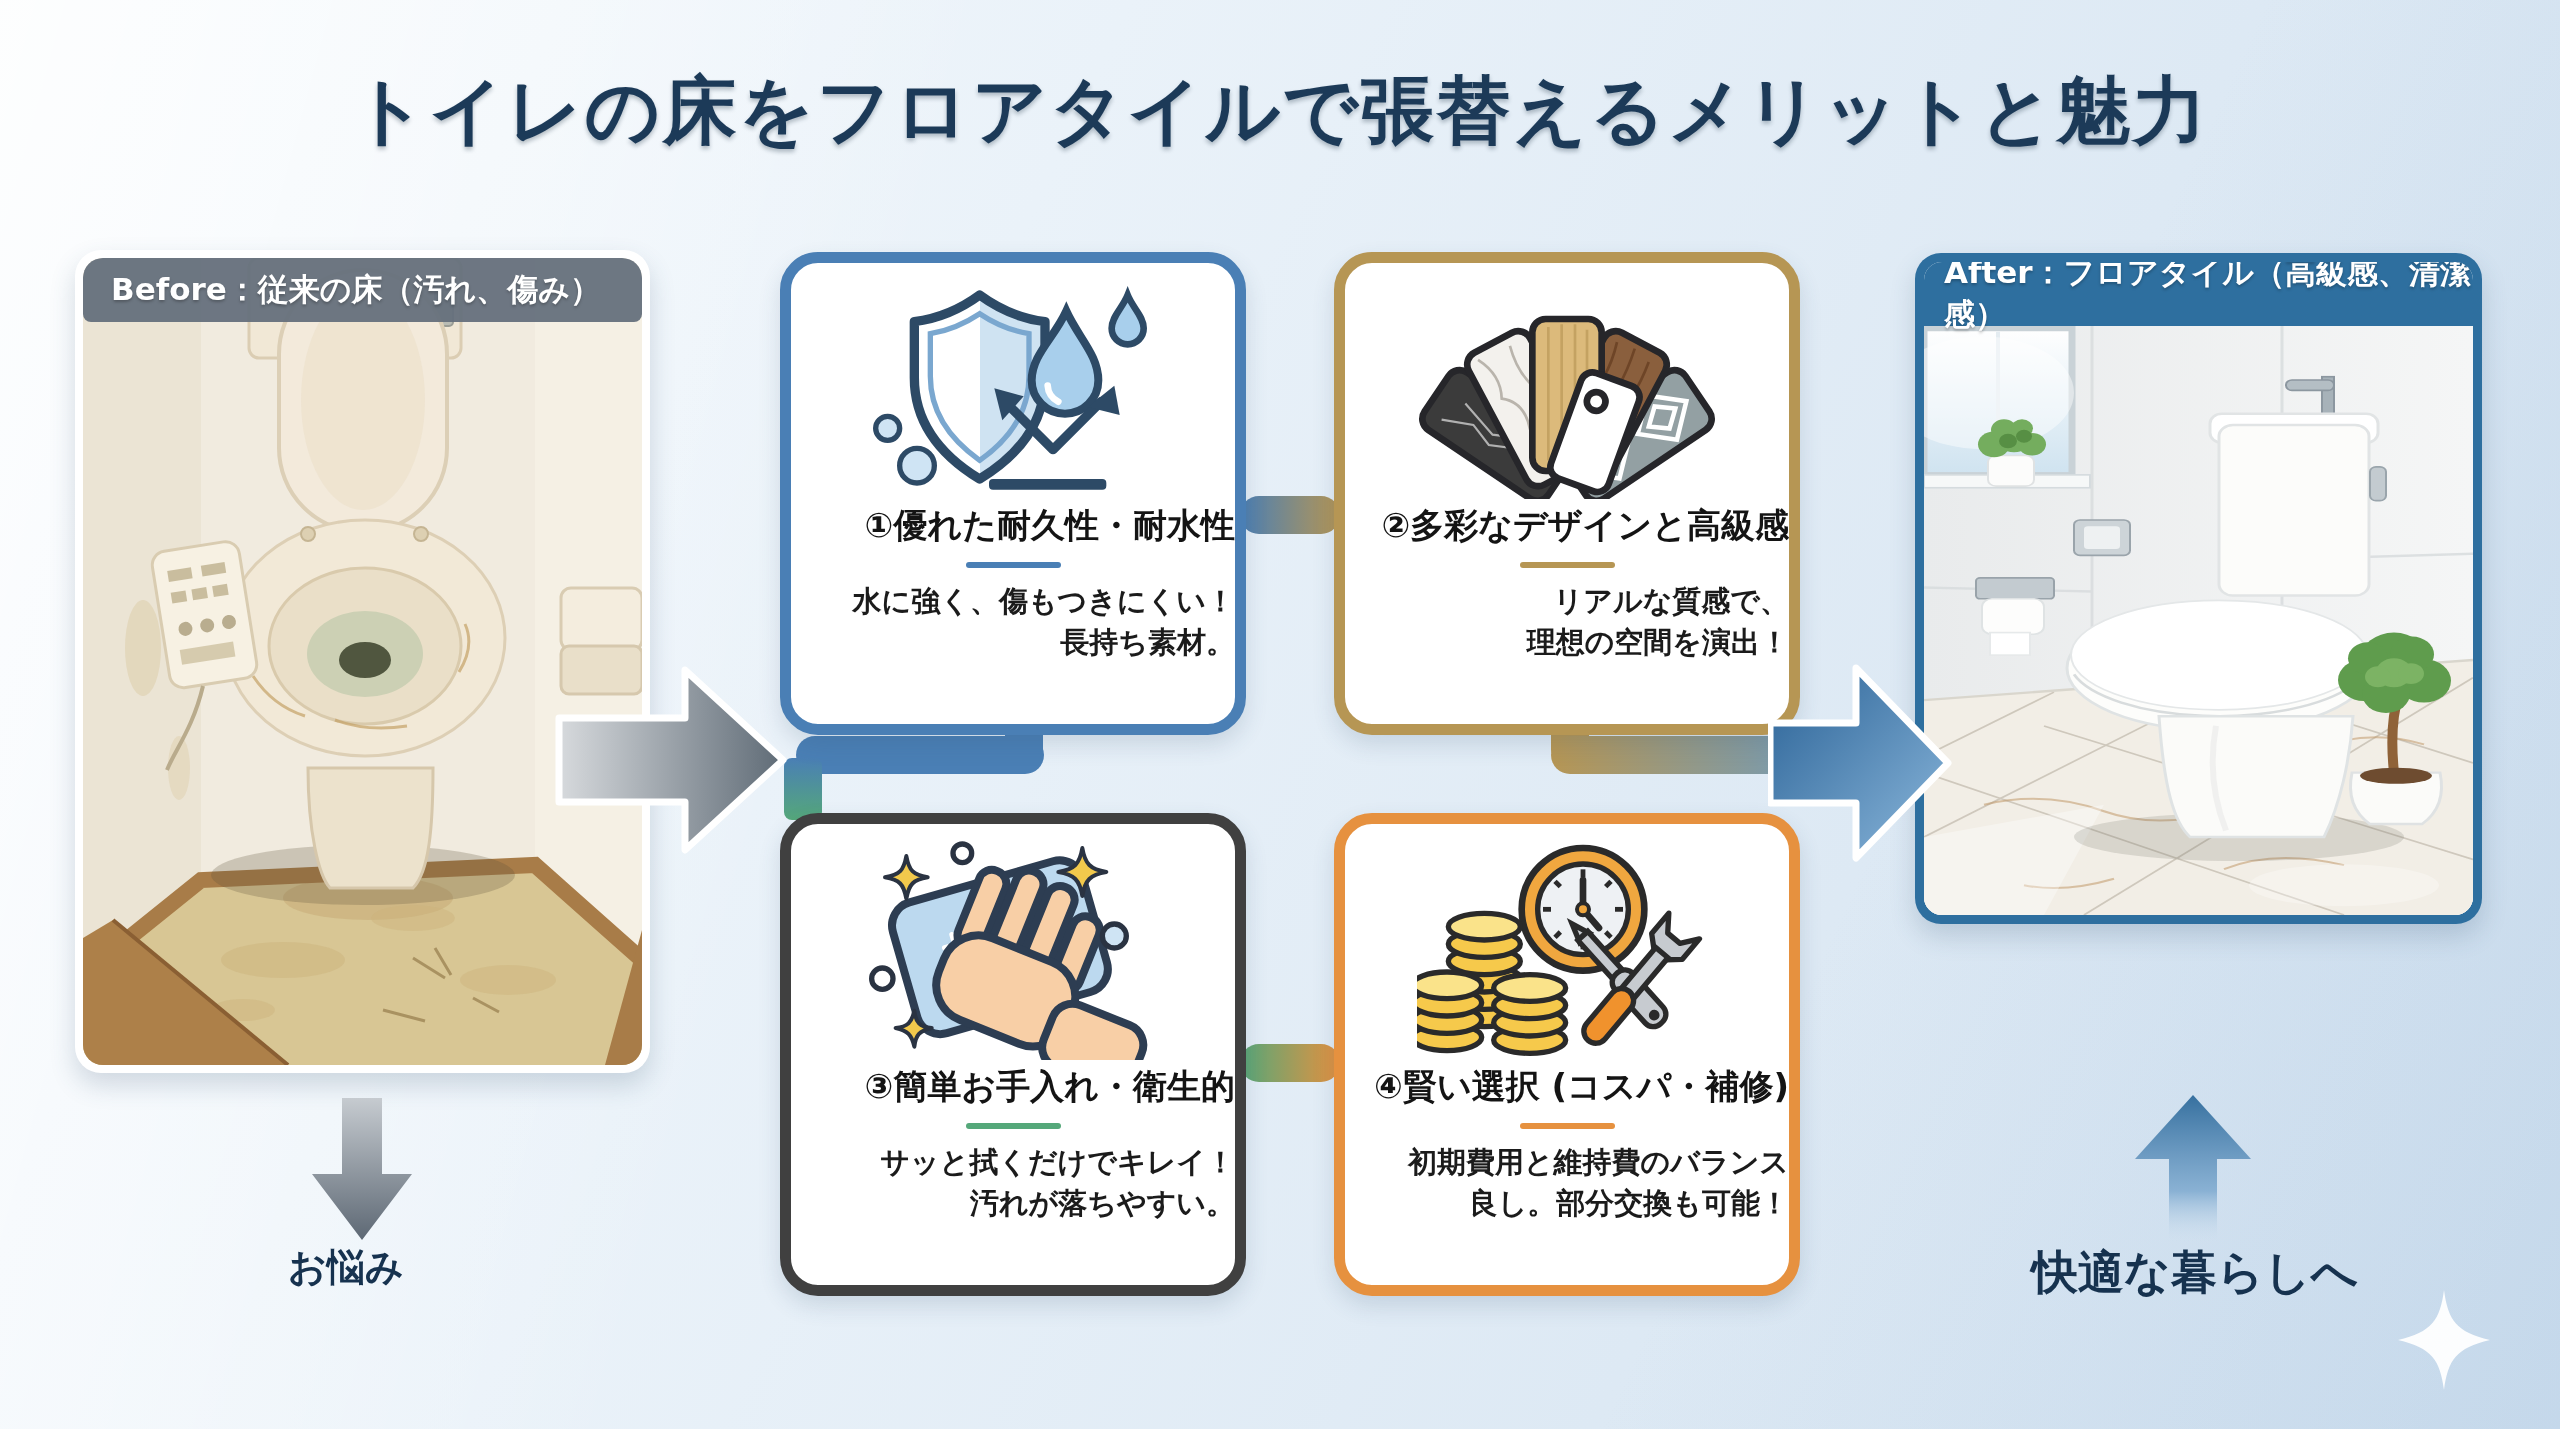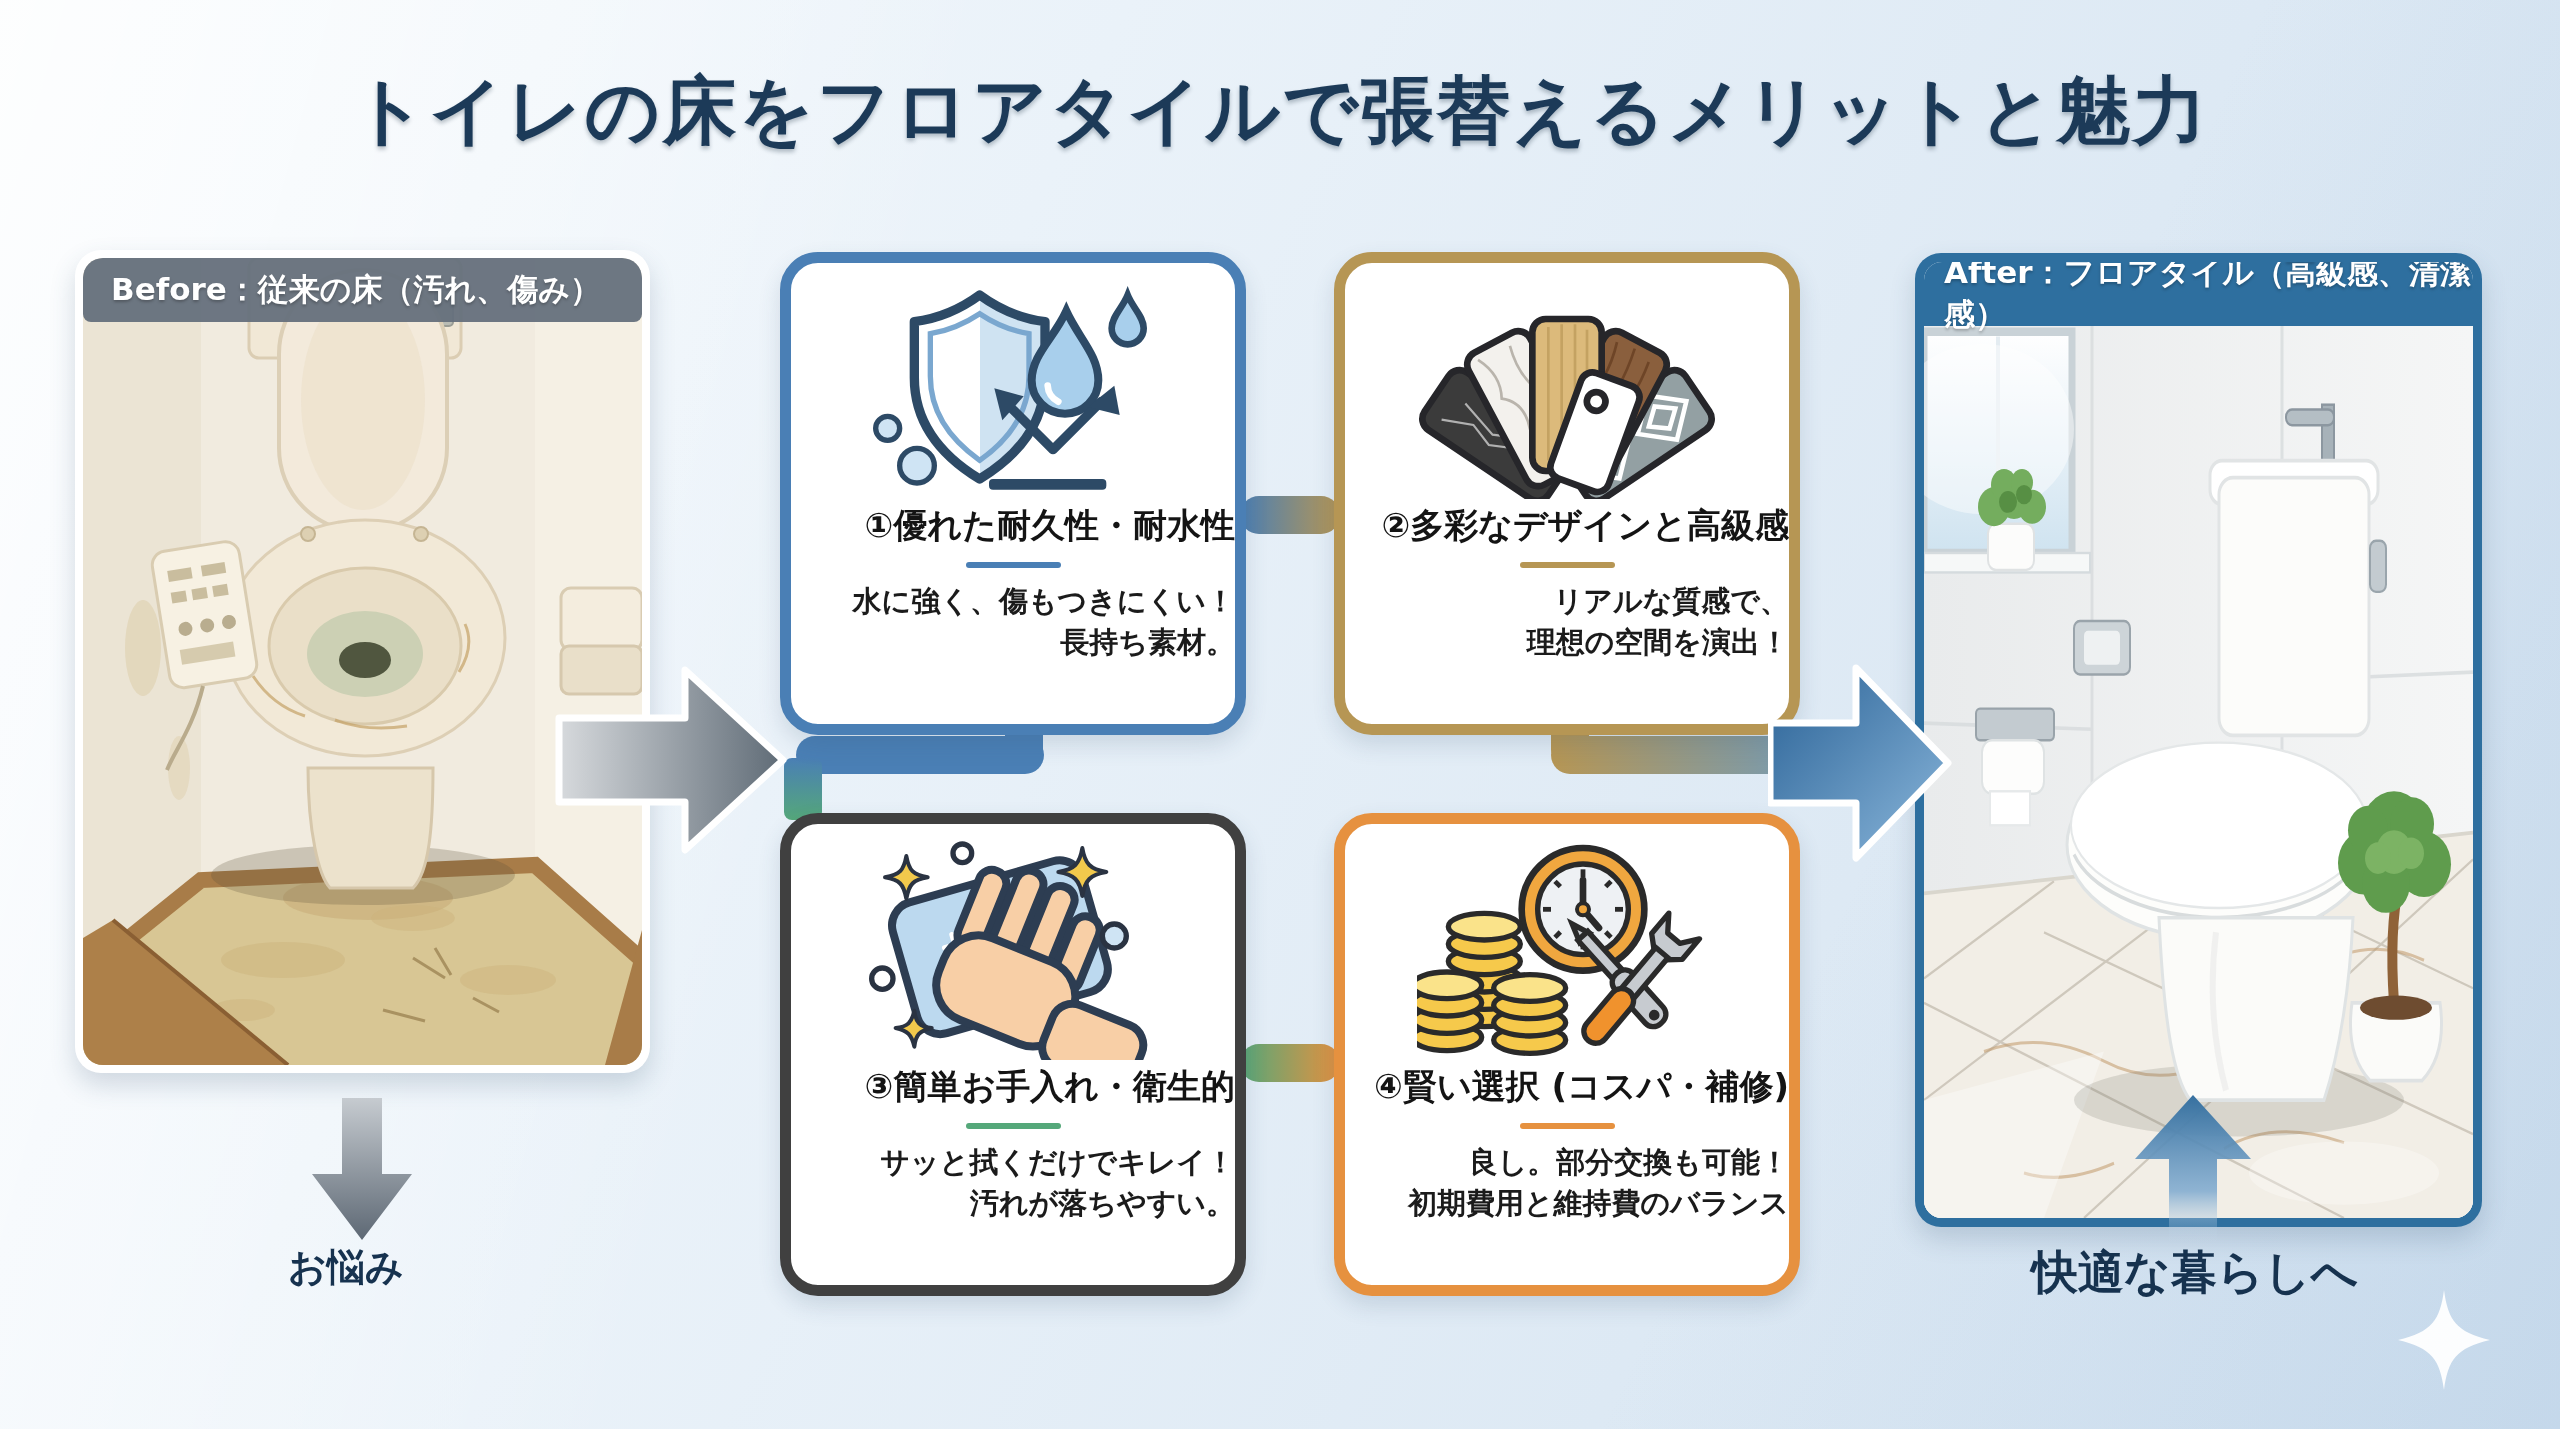--- a/index.html
+++ b/index.html
@@ -17,21 +17,21 @@
   
   #page-title{
     left:0;top:62px;width:2560px;text-align:center;
     font-size:74px;font-weight:bold;letter-spacing:2px;color:#1c3a58;
     text-shadow:0 3px 4px rgba(15,35,55,.28);z-index:2;
   }
   
   .photo-card{background:#ffffff;border-radius:26px;box-shadow:0 12px 26px rgba(50,80,110,.20);z-index:2;}
   #before-card{left:75px;top:250px;width:575px;height:823px;padding:0;}
   #before-card .inner{position:absolute;inset:8px;border-radius:20px;overflow:hidden;}
-  #after-card{left:1915px;top:253px;width:567px;height:974px;background:#2e6f9f;}
+  #after-card{left:1915px;top:253px;width:567px;height:671px;background:#2e6f9f;}
   #after-card .inner{position:absolute;inset:9px;border-radius:18px;overflow:hidden;background:#fff;}
   .photo-header{
     position:absolute;left:0;top:0;right:0;height:64px;display:flex;align-items:center;
     padding-left:28px;box-sizing:border-box;color:#fff;font-weight:bold;font-size:31px;z-index:3;
     text-shadow:0 2px 3px rgba(0,0,0,.25);
   }
   #before-header{background:rgba(101,112,124,.95);border-radius:18px 18px 8px 8px;}
   #after-header{background:#2e6f9f;border-radius:14px 14px 0 0;padding-left:20px;}
   .photo-body{position:absolute;left:0;right:0;top:0;bottom:0;}
   .photo-body svg{display:block;width:100%;height:100%;}
@@ -376,22 +376,22 @@
       </g>
       <g transform="rotate(40)">
         <path d="M-15,-62 L-15,-42 L-6,-34 L6,-34 L15,-42 L15,-62 L6,-50 L-6,-50 Z" fill="#c7cbd0" stroke="#2a2a2a" stroke-width="4" stroke-linejoin="round"></path>
         <rect x="-6" y="-36" width="12" height="40" fill="#c7cbd0" stroke="#2a2a2a" stroke-width="4"></rect>
         <rect x="-9" y="2" width="18" height="48" rx="9" fill="#f0922d" stroke="#2a2a2a" stroke-width="4"></rect>
       </g>
     </g>
   </svg>
   <div class="benefit-title">④賢い選択 (コスパ・補修)</div>
   <div class="benefit-divider"></div>
+  <div class="benefit-desc">初期費用と維持費のバランス</div>
   <div class="benefit-desc">良し。部分交換も可能！</div>
-  <div class="benefit-desc">初期費用と維持費のバランス</div>
 </div>
 
 <svg class="abs flow" style="left:555px;top:640px;" width="235" height="240" viewBox="0 0 235 240">
   <defs>
     <linearGradient id="gArr" x1="0" y1="0" x2="1" y2="0">
       <stop offset="0" stop-color="#d7dadd"></stop>
         <stop offset="1" stop-color="#5f6b76"></stop>
     </linearGradient>
   </defs>
   <polygon points="4,78 130,78 130,30 228,120 130,210 130,162 4,162" fill="url(#gArr)" stroke="#ffffff" stroke-width="7" stroke-linejoin="round"></polygon>

